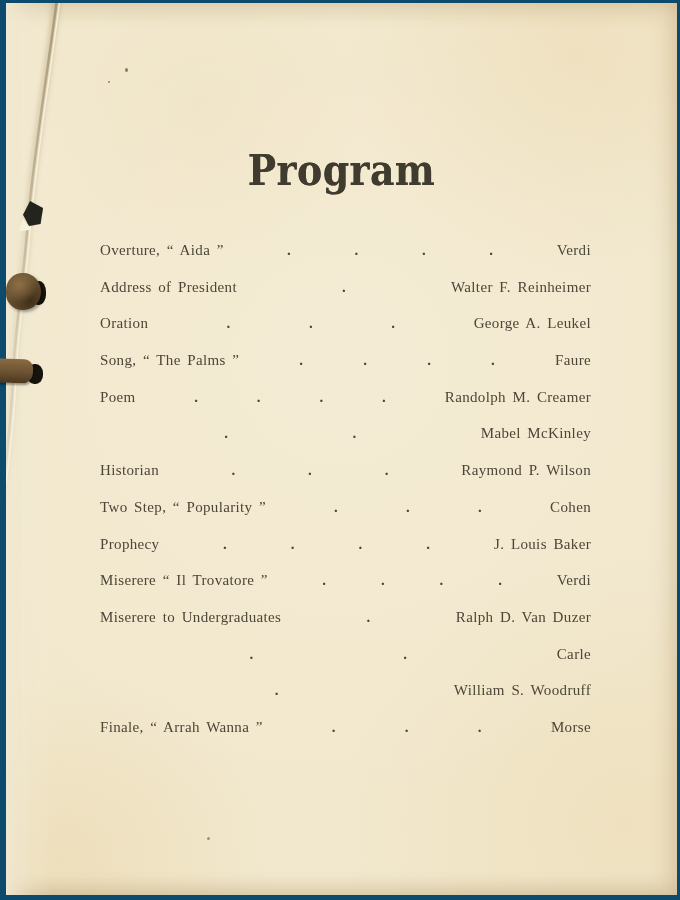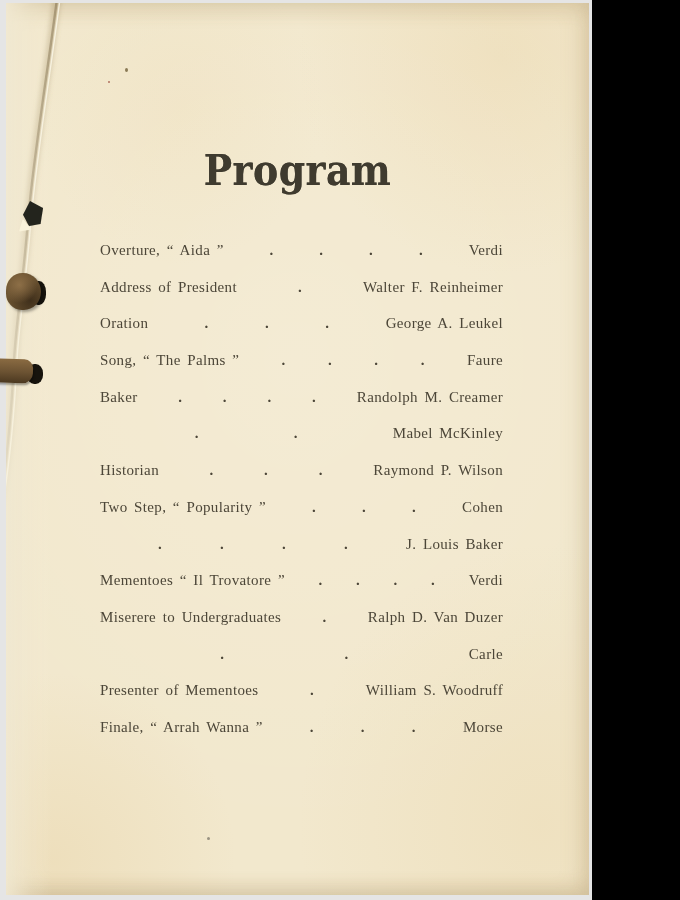--- a/index.html
+++ b/index.html
@@ -1,22 +1,22 @@
 <!DOCTYPE html>
 <html><head>
 <meta charset="utf-8">
 <style>
   html, body { margin: 0; padding: 0; background: #000; }
   * { box-sizing: border-box; }
 
   .scan {
     position: relative;
-    width: 592px;
+    width: 680px;
     height: 900px;
-    background: #e5e5e5;
+    background: #0c4a6e;
     overflow: hidden;
     font-family: "Liberation Serif", serif;
   }
 
   
   .paper {
     position: absolute;
     left: 6px; top: 3px; right: 3px; bottom: 5px;
     background:
       radial-gradient(120% 90% at 50% 40%, rgba(255,255,255,0.14), rgba(255,255,255,0) 60%),
@@ -165,58 +165,58 @@
     <span class="piece">Oration</span>
     <span class="leaders"><span class="dot">.</span><span class="dot">.</span><span class="dot">.</span></span>
     <span class="performer">George A. Leukel</span>
   </div>
         <div class="row">
     <span class="piece">Song, “ The Palms ”</span>
     <span class="leaders"><span class="dot">.</span><span class="dot">.</span><span class="dot">.</span><span class="dot">.</span></span>
     <span class="performer">Faure</span>
   </div>
         <div class="row">
-    <span class="piece">Baker</span>
+    <span class="piece">Poem</span>
     <span class="leaders"><span class="dot">.</span><span class="dot">.</span><span class="dot">.</span><span class="dot">.</span></span>
     <span class="performer">Randolph M. Creamer</span>
   </div>
         <div class="row">
     <span class="leaders"><span class="dot">.</span><span class="dot">.</span></span>
     <span class="performer">Mabel McKinley</span>
   </div>
         <div class="row">
     <span class="piece">Historian</span>
     <span class="leaders"><span class="dot">.</span><span class="dot">.</span><span class="dot">.</span></span>
     <span class="performer">Raymond P. Wilson</span>
   </div>
         <div class="row">
     <span class="piece">Two Step, “ Popularity ”</span>
     <span class="leaders"><span class="dot">.</span><span class="dot">.</span><span class="dot">.</span></span>
     <span class="performer">Cohen</span>
   </div>
         <div class="row">
+    <span class="piece">Prophecy</span>
     <span class="leaders"><span class="dot">.</span><span class="dot">.</span><span class="dot">.</span><span class="dot">.</span></span>
     <span class="performer">J. Louis Baker</span>
   </div>
         <div class="row">
-    <span class="piece">Mementoes “ Il Trovatore ”</span>
+    <span class="piece">Miserere “ Il Trovatore ”</span>
     <span class="leaders"><span class="dot">.</span><span class="dot">.</span><span class="dot">.</span><span class="dot">.</span></span>
     <span class="performer">Verdi</span>
   </div>
         <div class="row">
     <span class="piece">Miserere to Undergraduates</span>
     <span class="leaders"><span class="dot">.</span></span>
     <span class="performer">Ralph D. Van Duzer</span>
   </div>
         <div class="row">
     <span class="leaders"><span class="dot">.</span><span class="dot">.</span></span>
     <span class="performer">Carle</span>
   </div>
         <div class="row">
-    <span class="piece">Presenter of Mementoes</span>
     <span class="leaders"><span class="dot">.</span></span>
     <span class="performer">William S. Woodruff</span>
   </div>
         <div class="row">
     <span class="piece">Finale, “ Arrah Wanna ”</span>
     <span class="leaders"><span class="dot">.</span><span class="dot">.</span><span class="dot">.</span></span>
     <span class="performer">Morse</span>
   </div>
       </div>
   </div>

